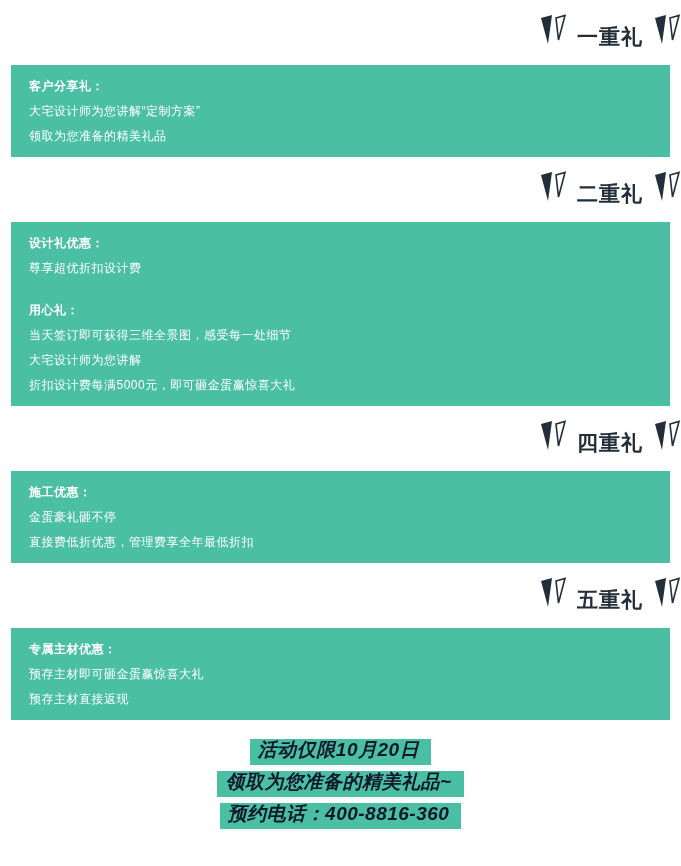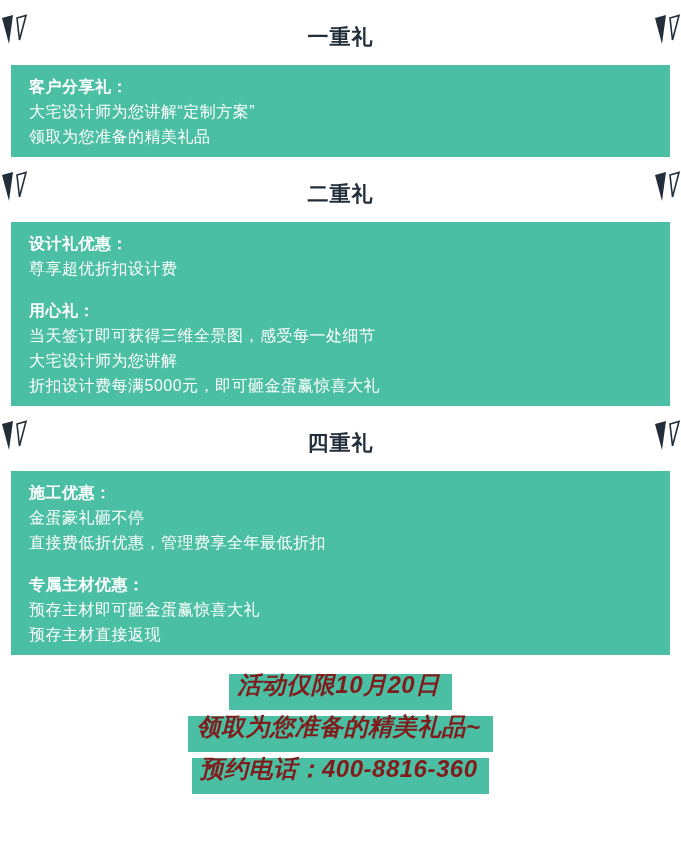--- a/index.html
+++ b/index.html
@@ -7,21 +7,21 @@
   body {
     width: 681px;
     height: 866px;
     background: #ffffff;
     font-family: "Liberation Sans", "DejaVu Sans", sans-serif;
     overflow: hidden;
   }
   .section-title {
     display: flex;
     align-items: flex-start;
-    justify-content: space-between;
+    justify-content: flex-end;
     gap: 6px;
     margin: 14px 0 11px;
     height: 40px;
   }
   .section-title h2 {
     margin: 10px 4px 0;
     font-size: 21px;
     line-height: 26px;
     font-weight: bold;
     color: #222E3A;
@@ -30,39 +30,39 @@
   .deco { display: block; margin-top: 0; }
   .deco svg { display: block; }
   .gift-box {
     background: #4ABFA3;
     margin: 0 11px;
     padding: 9px 18px 8px;
     color: #ffffff;
   }
   .gift-box p {
     margin: 0;
-    font-size: 16px;
+    font-size: 12px;
     line-height: 25px;
     letter-spacing: 0.5px;
   }
   .gift-box p.heading { font-weight: bold; }
   .footer {
     margin-top: 19px;
     text-align: center;
   }
   .footer-line { margin: 0 0 6px; line-height: 22px; }
   .footer-line span {
     display: inline-block;
     background: #4ABFA3;
-    color: #7f1d1d;
+    color: #0f172a;
     font-weight: bold;
     font-style: italic;
-    font-size: 24px;
+    font-size: 19px;
     line-height: 22px;
-    padding: 0 12px 14px 8px;
+    padding: 0 12px 4px 8px;
     letter-spacing: 0.5px;
   }
 </style>
 </head>
 <body>
 
 <div class="section">
   <div class="section-title">
     <span class="deco">
       <svg width="28" height="34" viewBox="0 0 28 34">
@@ -133,20 +133,35 @@
     </span>
   </div>
   <div class="gift-box">
     <p class="heading">施工优惠：</p>
     <p>金蛋豪礼砸不停</p>
     <p>直接费低折优惠，管理费享全年最低折扣</p>
   </div>
 </div>
 
 <div class="section">
+  <div class="section-title">
+    <span class="deco">
+      <svg width="28" height="34" viewBox="0 0 28 34">
+        <path d="M2,4 L13,1 L9,30 Z" fill="#222E3A"></path>
+        <path d="M17,4 L26,1.5 L19.5,26 Z" fill="none" stroke="#222E3A" stroke-width="1.6"></path>
+      </svg>
+    </span>
+    <h2>五重礼</h2>
+    <span class="deco">
+      <svg width="28" height="34" viewBox="0 0 28 34">
+        <path d="M2,4 L13,1 L9,30 Z" fill="#222E3A"></path>
+        <path d="M17,4 L26,1.5 L19.5,26 Z" fill="none" stroke="#222E3A" stroke-width="1.6"></path>
+      </svg>
+    </span>
+  </div>
   <div class="gift-box">
     <p class="heading">专属主材优惠：</p>
     <p>预存主材即可砸金蛋赢惊喜大礼</p>
     <p>预存主材直接返现</p>
   </div>
 </div>
 
 <div class="footer">
   <div class="footer-line">
     <span>活动仅限10月20日</span>

